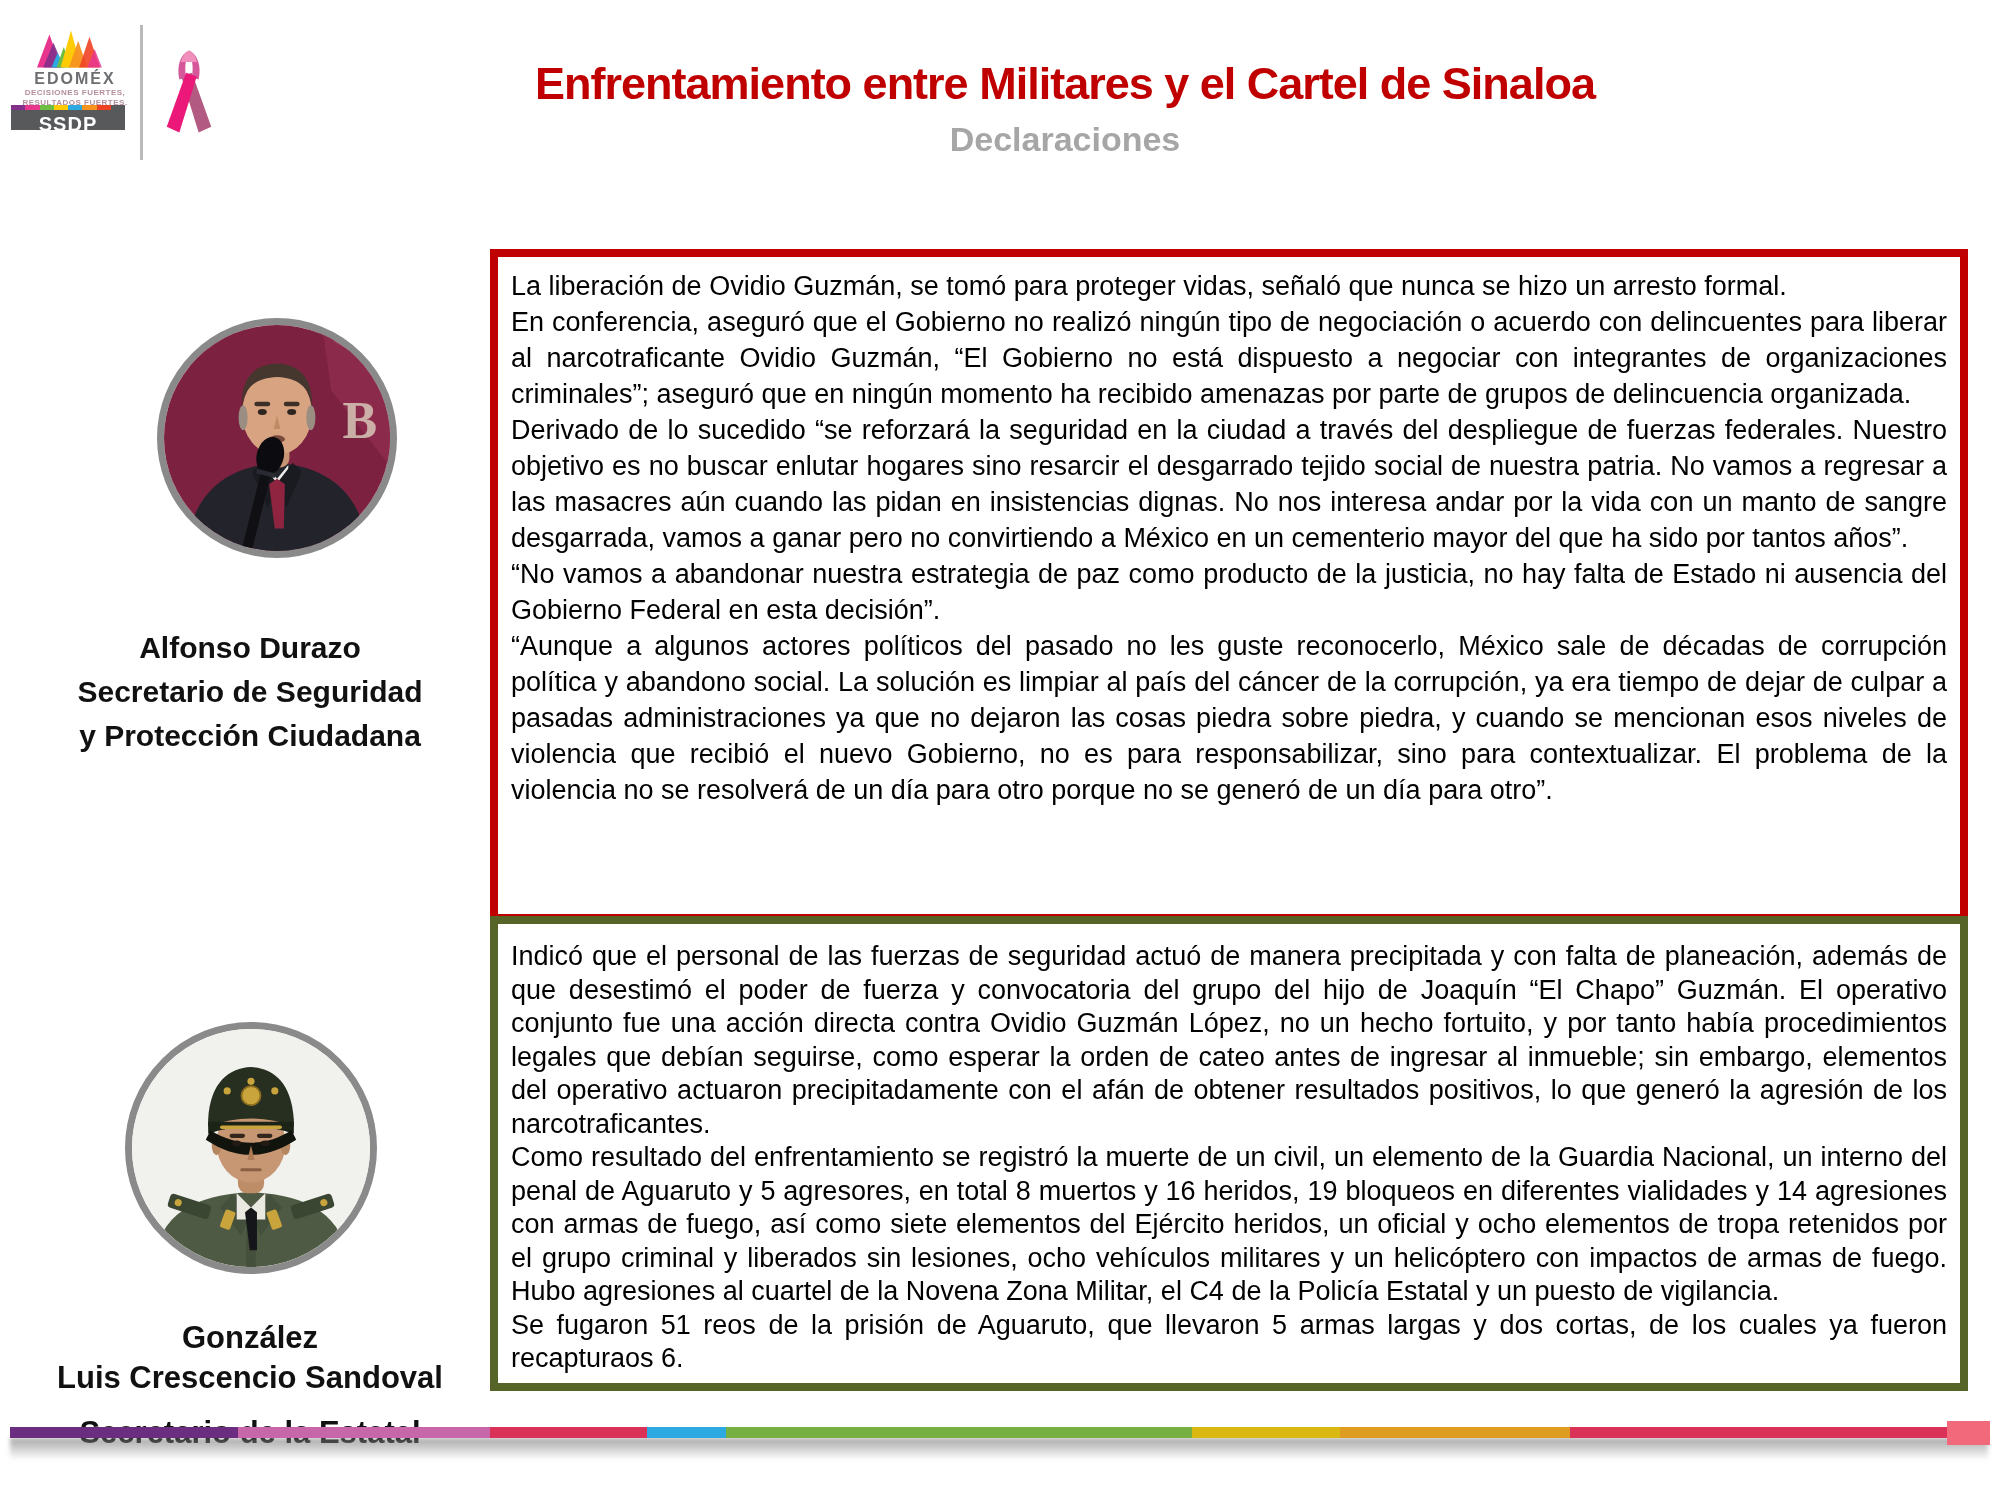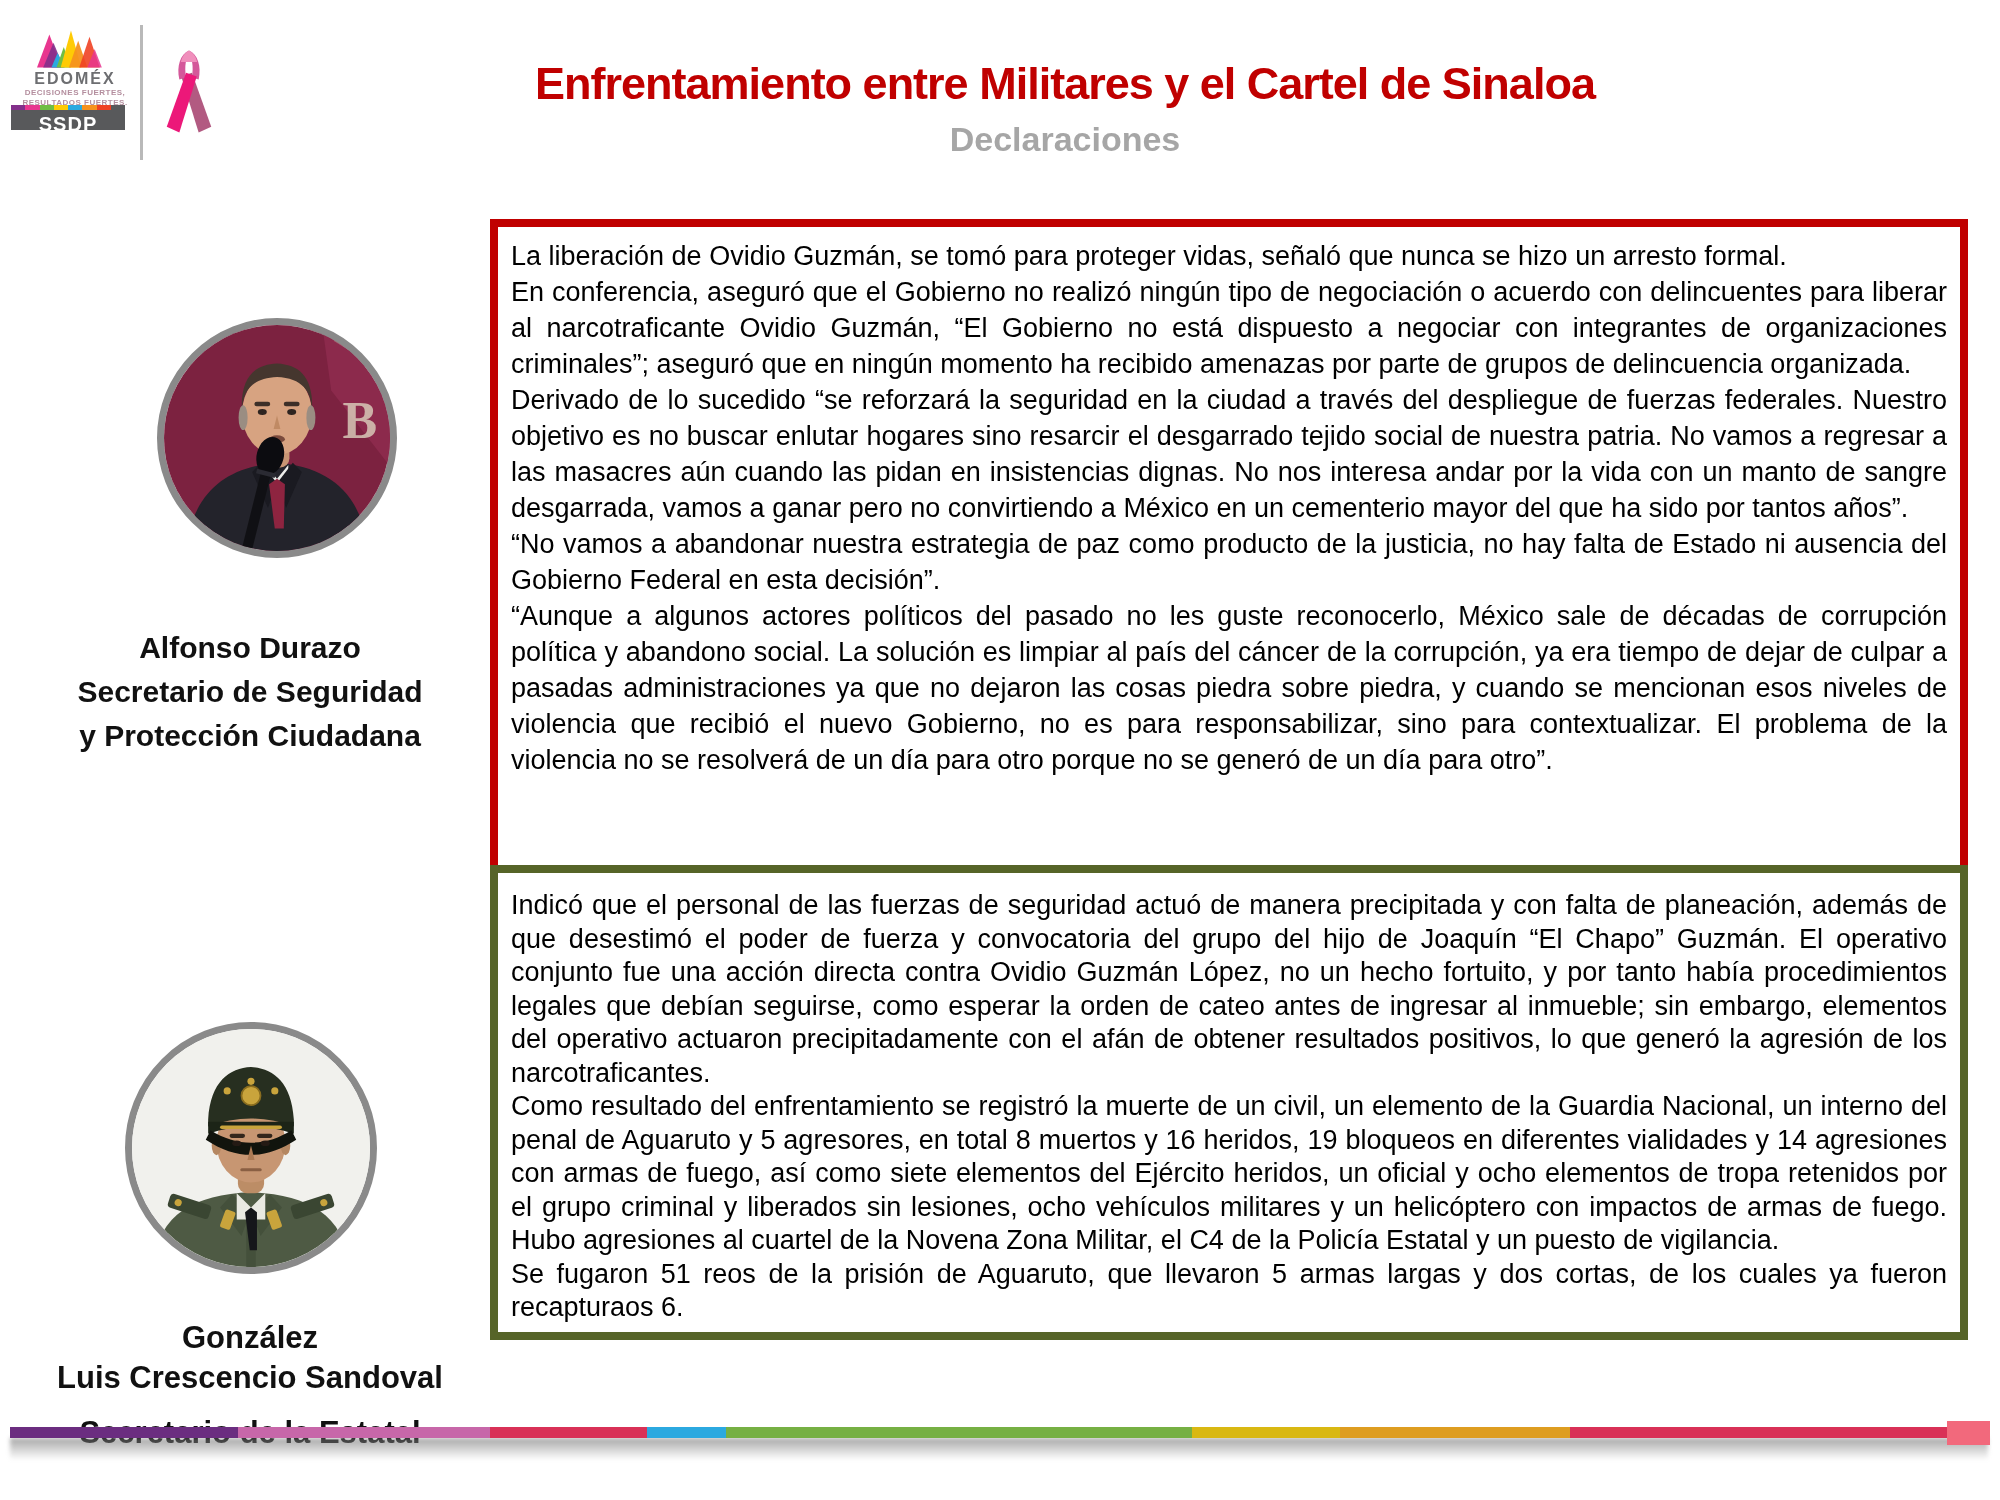--- a/index.html
+++ b/index.html
@@ -28,23 +28,23 @@
   .photo-circle svg{display:block;width:100%;height:100%;}
   .photo-1{left:157px;top:318px;width:226px;height:226px;}
   .photo-2{left:125px;top:1022px;width:238px;height:238px;}
   .caption{position:absolute;text-align:center;font-weight:bold;color:#111111;margin-top:40px;}
   .caption-1{left:25px;top:586px;width:450px;font-size:30px;line-height:44px;}
   .caption-2{left:15px;top:1278px;width:470px;font-size:31px;}
   .caption-2 .name{line-height:40px;}
   .caption-2 .role{margin-top:16px;line-height:38px;}
   
   .quote-box{position:absolute;left:490px;width:1478px;background:#ffffff;box-sizing:border-box;
-    border:8px solid #c00000;z-index:2;}
+    border:8px solid #c00000;z-index:2;margin-top:30px;}
   .quote-1{top:219px;height:673px;padding:11px 13px 6px 13px;}
-  .quote-2{top:865px;height:475px;padding:16px 13px 6px 13px;}
+  .quote-2{top:886px;height:475px;padding:16px 13px 6px 13px;}
   .quote-box p{margin:0;text-align:justify;color:#000000;}
   .quote-1 p{font-size:27px;line-height:36px;}
   .quote-2 p{font-size:27px;line-height:33.5px;}
   
   .footer-stripe{position:absolute;left:10px;top:1427px;height:11px;display:flex;z-index:1;}
   .footer-endtab{position:absolute;left:1947px;top:1421px;width:43px;height:24px;z-index:1;}
   .footer-shadow{position:absolute;left:10px;top:1438px;width:1978px;height:22px;z-index:0;
     background:linear-gradient(to bottom, rgba(120,120,120,.65), rgba(160,160,160,0));
     filter:blur(2px);}
 </style>

